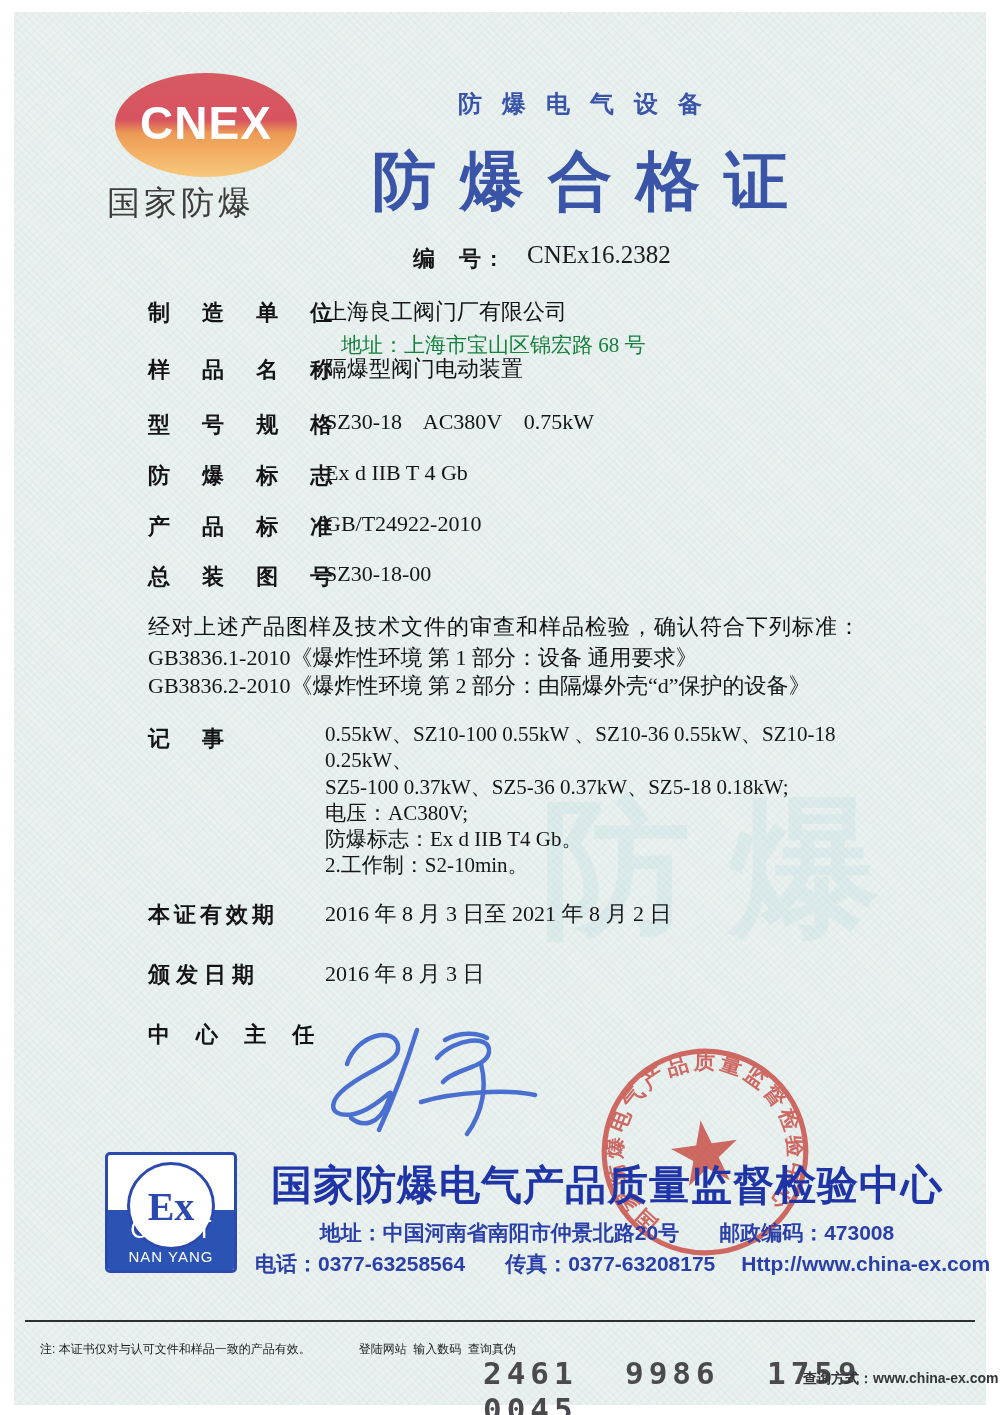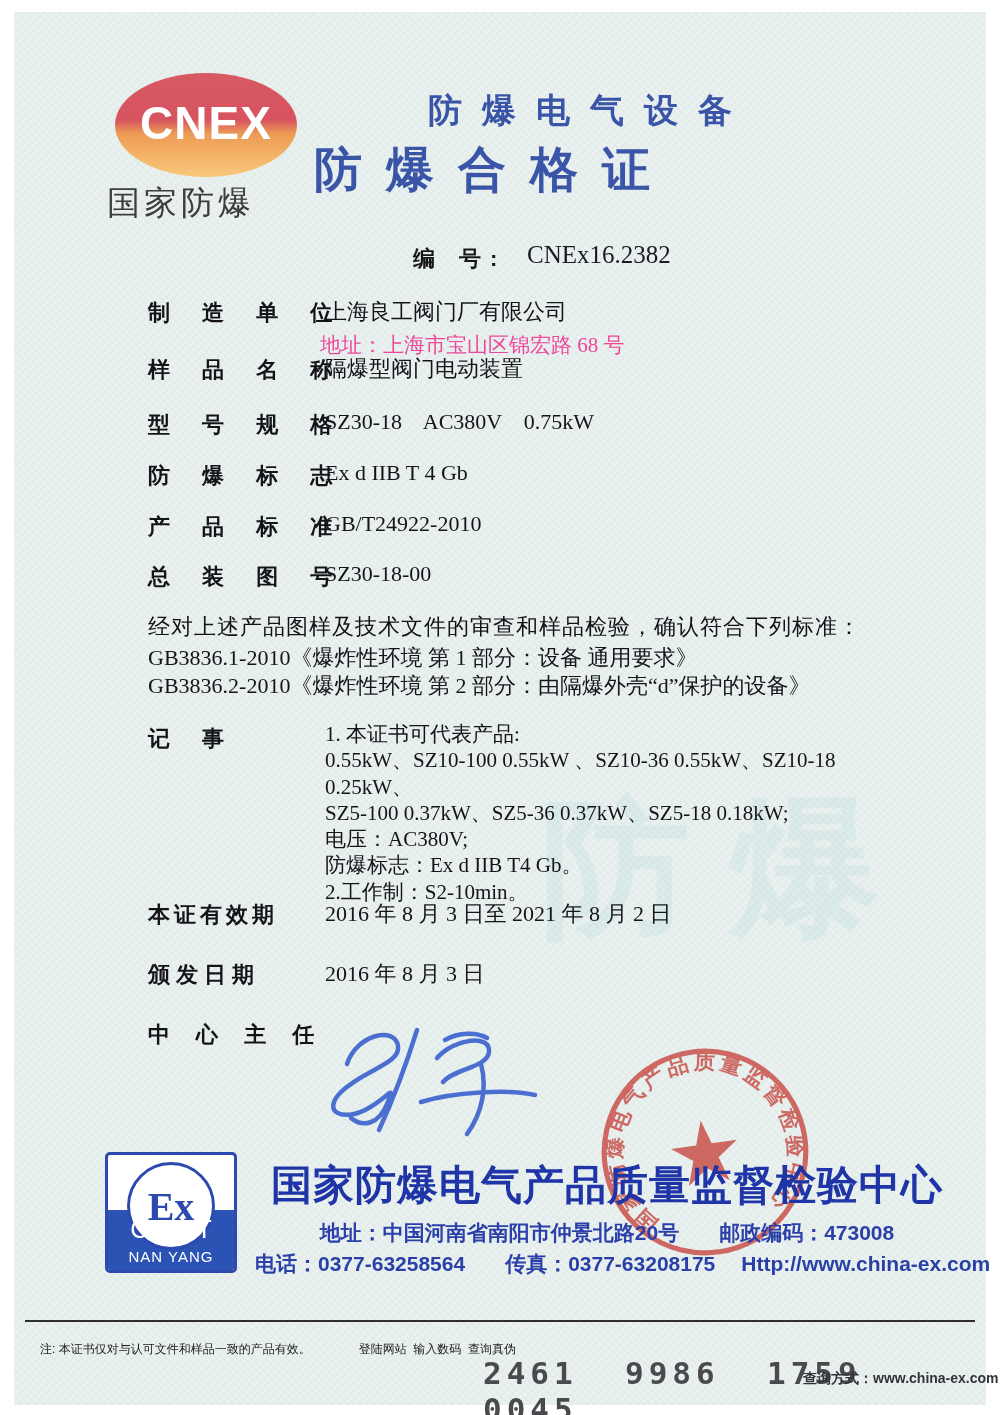--- a/index.html
+++ b/index.html
@@ -22,31 +22,31 @@
 
   
   .cnex-ellipse {
     left:115px; top:73px; width:182px; height:104px; border-radius:50%;
     background:linear-gradient(180deg, #d75a63 0%, #d7535f 45%, #ec9a55 58%, #f2ab60 72%, #f7c87c 100%);
     display:flex; align-items:center; justify-content:center;
   }
   .cnex-text { color:#ffffff; font-size:46px; font-weight:bold; letter-spacing:1px; margin-top:-4px; }
   .cnex-caption { left:107px; top:181px; width:198px; text-align:left; font-size:33px; color:#3d3d3d; letter-spacing:4px; font-weight:500; }
 
-  .doc-type { left:320px; top:88px; width:520px; text-align:center; font-size:34px; font-weight:bold; color:#3a55a8; letter-spacing:20px; padding-left:20px; }
-  .cert-title { left:290px; top:138px; width:580px; font-size:48px; font-weight:bold; color:#3a55a8; letter-spacing:24px; padding-left:24px; }
+  .doc-type { left:320px; top:88px; width:520px; text-align:center; font-size:24px; font-weight:bold; color:#3a55a8; letter-spacing:20px; padding-left:20px; }
+  .cert-title { left:290px; top:138px; width:580px; text-align:center; font-size:64px; font-weight:bold; color:#3a55a8; letter-spacing:24px; padding-left:24px; }
 
   .number-label { left:413px; top:244px; font-size:22px; font-weight:bold; color:#17171a; letter-spacing:9px; }
   .number-value { left:527px; top:241px; font-size:25px; color:#1a1a22; }
 
   
   .f-label { left:148px; font-size:22px; font-weight:bold; color:#141418; letter-spacing:13px; white-space:nowrap; }
   .f-label5 { letter-spacing:4px; }
   .f-value { left:325px; font-size:22px; color:#141419; white-space:pre-wrap; }
-  .f-sub   { left:320px; font-size:21px; color:#ec4899; white-space:pre-wrap; }
+  .f-sub   { left:341px; font-size:21px; color:#15803d; white-space:pre-wrap; }
 
   .std-intro { left:148px; top:612px; font-size:22px; color:#121216; font-weight:500; letter-spacing:1px; }
   .std-item  { left:148px; font-size:22px; color:#141419; }
 
   .rm-lines { left:325px; top:721px; width:600px; font-size:21px; line-height:26.3px; color:#141419; }
 
   
   .sig { left:295px; top:1012px; }
 
   
@@ -111,21 +111,20 @@
 
   <div class="abs f-label" style="top:562px">总 装 图 号</div>
   <div class="abs f-value serif" style="top:561px">SZ30-18-00</div>
 
   <div class="abs std-intro">经对上述产品图样及技术文件的审查和样品检验，确认符合下列标准：</div>
   <div class="abs std-item serif" style="top:643px">GB3836.1-2010《爆炸性环境 第 1 部分：设备 通用要求》</div>
   <div class="abs std-item serif" style="top:671px">GB3836.2-2010《爆炸性环境 第 2 部分：由隔爆外壳“d”保护的设备》</div>
 
   <div class="abs f-label" style="top:724px">记    事</div>
   <div class="abs rm-lines serif">
-    <div class="pre">1. 本证书可代表产品:</div>
     <div class="pre">0.55kW、SZ10-100 0.55kW 、SZ10-36 0.55kW、SZ10-18 0.25kW、</div>
     <div class="pre">SZ5-100 0.37kW、SZ5-36 0.37kW、SZ5-18 0.18kW;</div>
     <div class="pre">电压：AC380V;</div>
     <div class="pre">防爆标志：Ex d IIB T4 Gb。</div>
     <div class="pre">2.工作制：S2-10min。</div>
   </div>
 
   <div class="abs f-label f-label5" style="top:900px">本证有效期</div>
   <div class="abs f-value serif" style="top:899px">2016 年 8 月 3 日至 2021 年 8 月 2 日</div>
 

